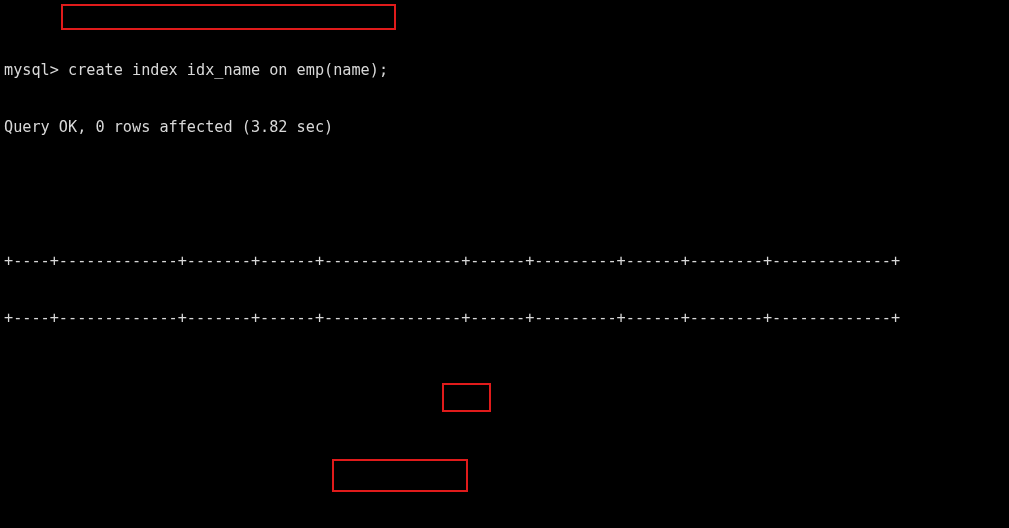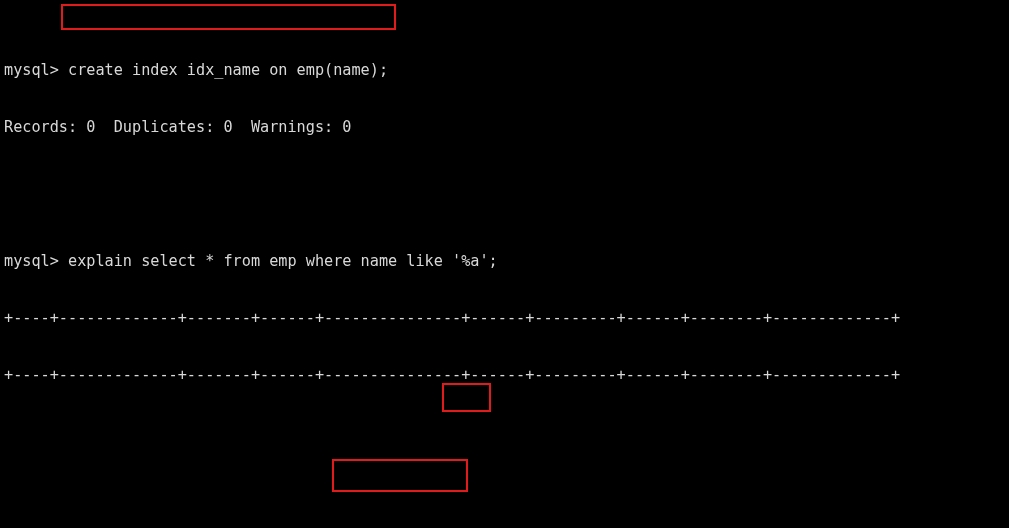--- a/index.html
+++ b/index.html
@@ -71,24 +71,23 @@
   }
 </style>
 </head>
 <body>
 
 <div id="terminal">
 
   <div class="screen">
 
     <div class="line">mysql&gt; create index idx_name on emp(name);</div>
-    <div class="line">Records: 0  Duplicates: 0  Warnings: 0</div>
+    <div class="line">Query OK, 0 rows affected (3.82 sec)</div>
     <div class="line blank"></div>
 
-    <div class="line">mysql&gt; explain select * from emp where name like '%a';</div>
     <div class="line">+----+-------------+-------+------+---------------+------+---------+------+--------+-------------+</div>
     <div class="line">+----+-------------+-------+------+---------------+------+---------+------+--------+-------------+</div>
     
     
     
     
 
     
     
     

